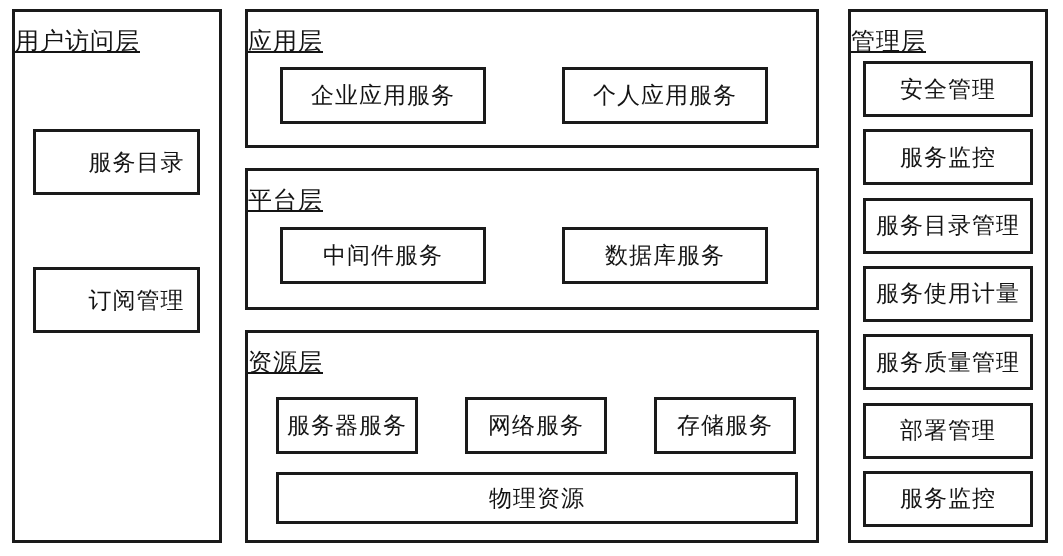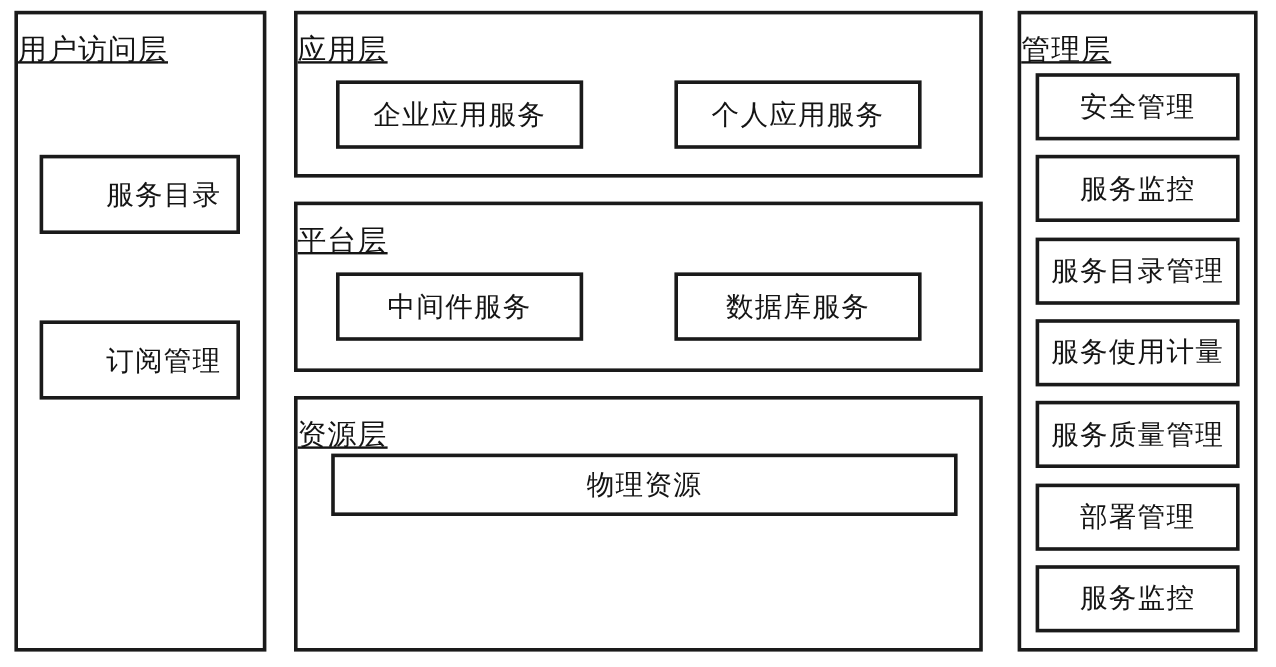--- a/index.html
+++ b/index.html
@@ -102,20 +102,25 @@
   <div class="panel layer layer-platform">
     <div class="panel-title">平台层</div>
     <div class="row">
       <div class="box svc2">中间件服务</div>
       <div class="box svc2">数据库服务</div>
     </div>
   </div>
 
   <div class="panel layer layer-resource">
     <div class="panel-title">资源层</div>
+    <div class="row">
+      <div class="box svc3">服务器服务</div>
+      <div class="box svc3">网络服务</div>
+      <div class="box svc3">存储服务</div>
+    </div>
     <div class="box base-box">物理资源</div>
   </div>
 
   <div class="panel right-panel">
     <div class="panel-title">管理层</div>
     <div class="stack">
       <div class="box">安全管理</div>
       <div class="box">服务监控</div>
       <div class="box">服务目录管理</div>
       <div class="box">服务使用计量</div>

